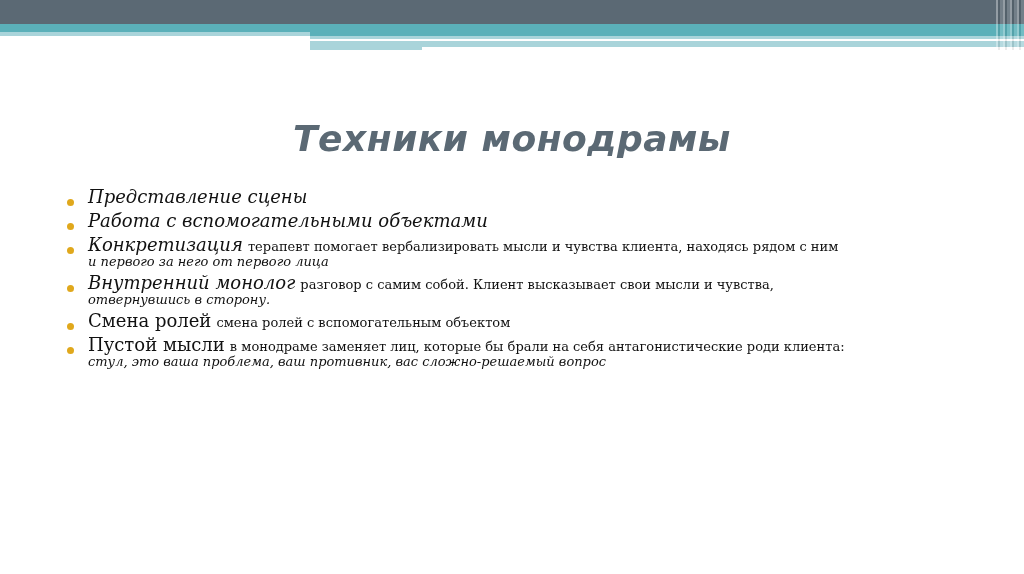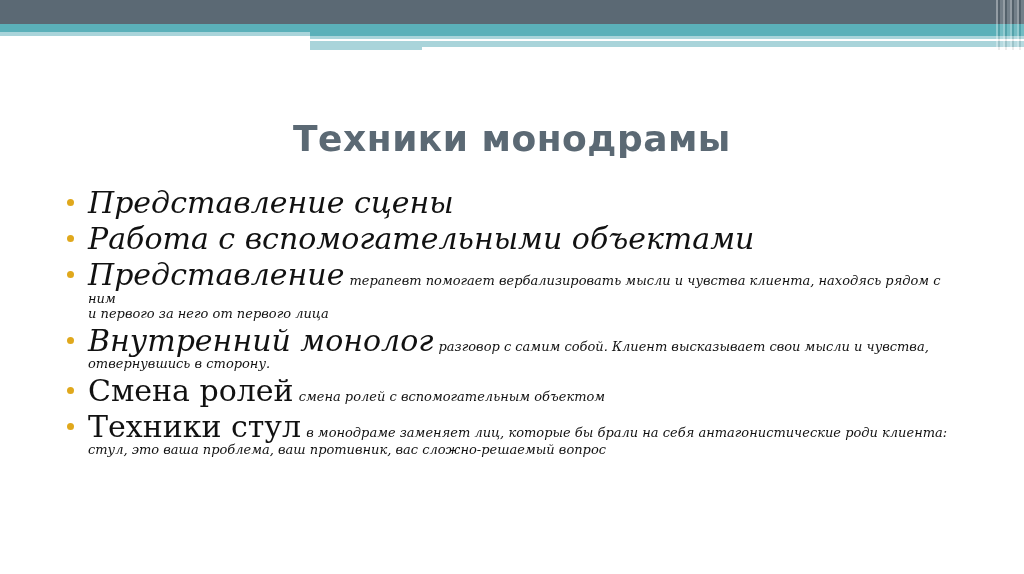--- a/index.html
+++ b/index.html
@@ -14,32 +14,32 @@
     .strip-right-1 { position: absolute; left: 310px; top: 36px; width: 714px; height: 3px; background: #a9d4da; }
     .strip-right-white { position: absolute; left: 310px; top: 39px; width: 175px; height: 2px; background: #ffffff; }
     .strip-right-2 { position: absolute; left: 310px; top: 41px; width: 714px; height: 9px; background: #a9d4da; }
     .strip-right-cut { position: absolute; left: 422px; top: 47px; width: 602px; height: 3px; background: #ffffff; }
     .edge-stripes { position: absolute; right: 0; top: 0; width: 28px; height: 50px;
       background: repeating-linear-gradient(90deg, rgba(255,255,255,0.35) 0 2px, rgba(0,0,0,0.08) 2px 4px, rgba(255,255,255,0.15) 4px 7px); }
 
     .title {
       position: absolute; left: 0; width: 1024px; top: 118px;
       text-align: center; font-family: "DejaVu Sans", sans-serif;
-      font-weight: bold; font-size: 36px; color: #5b6974; letter-spacing: 0.5px;
+      font-style: italic; font-weight: bold; font-size: 36px; color: #5b6974; letter-spacing: 0.5px;
     }
     .bullets { position: absolute; left: 66px; top: 188px; width: 900px; margin: 0; padding: 0; list-style: none; }
     .bullet {
       position: relative; padding-left: 22px; color: #111; line-height: 1.0; margin-bottom: 6px;
     }
     .bullet .dot {
       position: absolute; left: 1px; top: 11px; width: 7px; height: 7px; border-radius: 50%; background: #e0a81c;
     }
-    .term { font-size: 30px; text-align: center; }
+    .term { font-size: 18px; text-align: center; }
     .term.italic { font-style: italic; }
-    .desc { font-style: italic; font-size: 13px; }
+    .desc { font-size: 13px; }
     .desc2 { display: block; font-style: italic; font-size: 13px; margin-top: 1px; }
   </style>
 </head>
 <body>
 
 <div class="top-dark"></div>
 <div class="top-teal"></div>
 <div class="strip-left"></div>
 <div class="strip-right-1"></div>
 <div class="strip-right-white"></div>
@@ -53,34 +53,34 @@
   <li class="bullet">
     <span class="dot"></span>
     <span class="term italic">Представление сцены</span>
   </li>
   <li class="bullet">
     <span class="dot"></span>
     <span class="term italic">Работа с вспомогательными объектами</span>
   </li>
   <li class="bullet">
     <span class="dot"></span>
-    <span class="term italic">Представление</span>
+    <span class="term italic">Конкретизация</span>
     <span class="desc">терапевт помогает вербализировать мысли и чувства клиента, находясь рядом с ним</span>
     <span class="desc2">и первого за него от первого лица</span>
   </li>
   <li class="bullet">
     <span class="dot"></span>
     <span class="term italic">Внутренний монолог</span>
     <span class="desc">разговор с самим собой. Клиент высказывает свои мысли и чувства,</span>
     <span class="desc2">отвернувшись в сторону.</span>
   </li>
   <li class="bullet">
     <span class="dot"></span>
     <span class="term">Смена ролей</span>
     <span class="desc">смена ролей с вспомогательным объектом</span>
   </li>
   <li class="bullet">
     <span class="dot"></span>
-    <span class="term">Техники стул</span>
+    <span class="term">Пустой мысли</span>
     <span class="desc">в монодраме заменяет лиц, которые бы брали на себя антагонистические роди клиента:</span>
     <span class="desc2">стул, это ваша проблема, ваш противник, вас сложно-решаемый вопрос</span>
   </li>
 </ul>
 
 </body></html>

